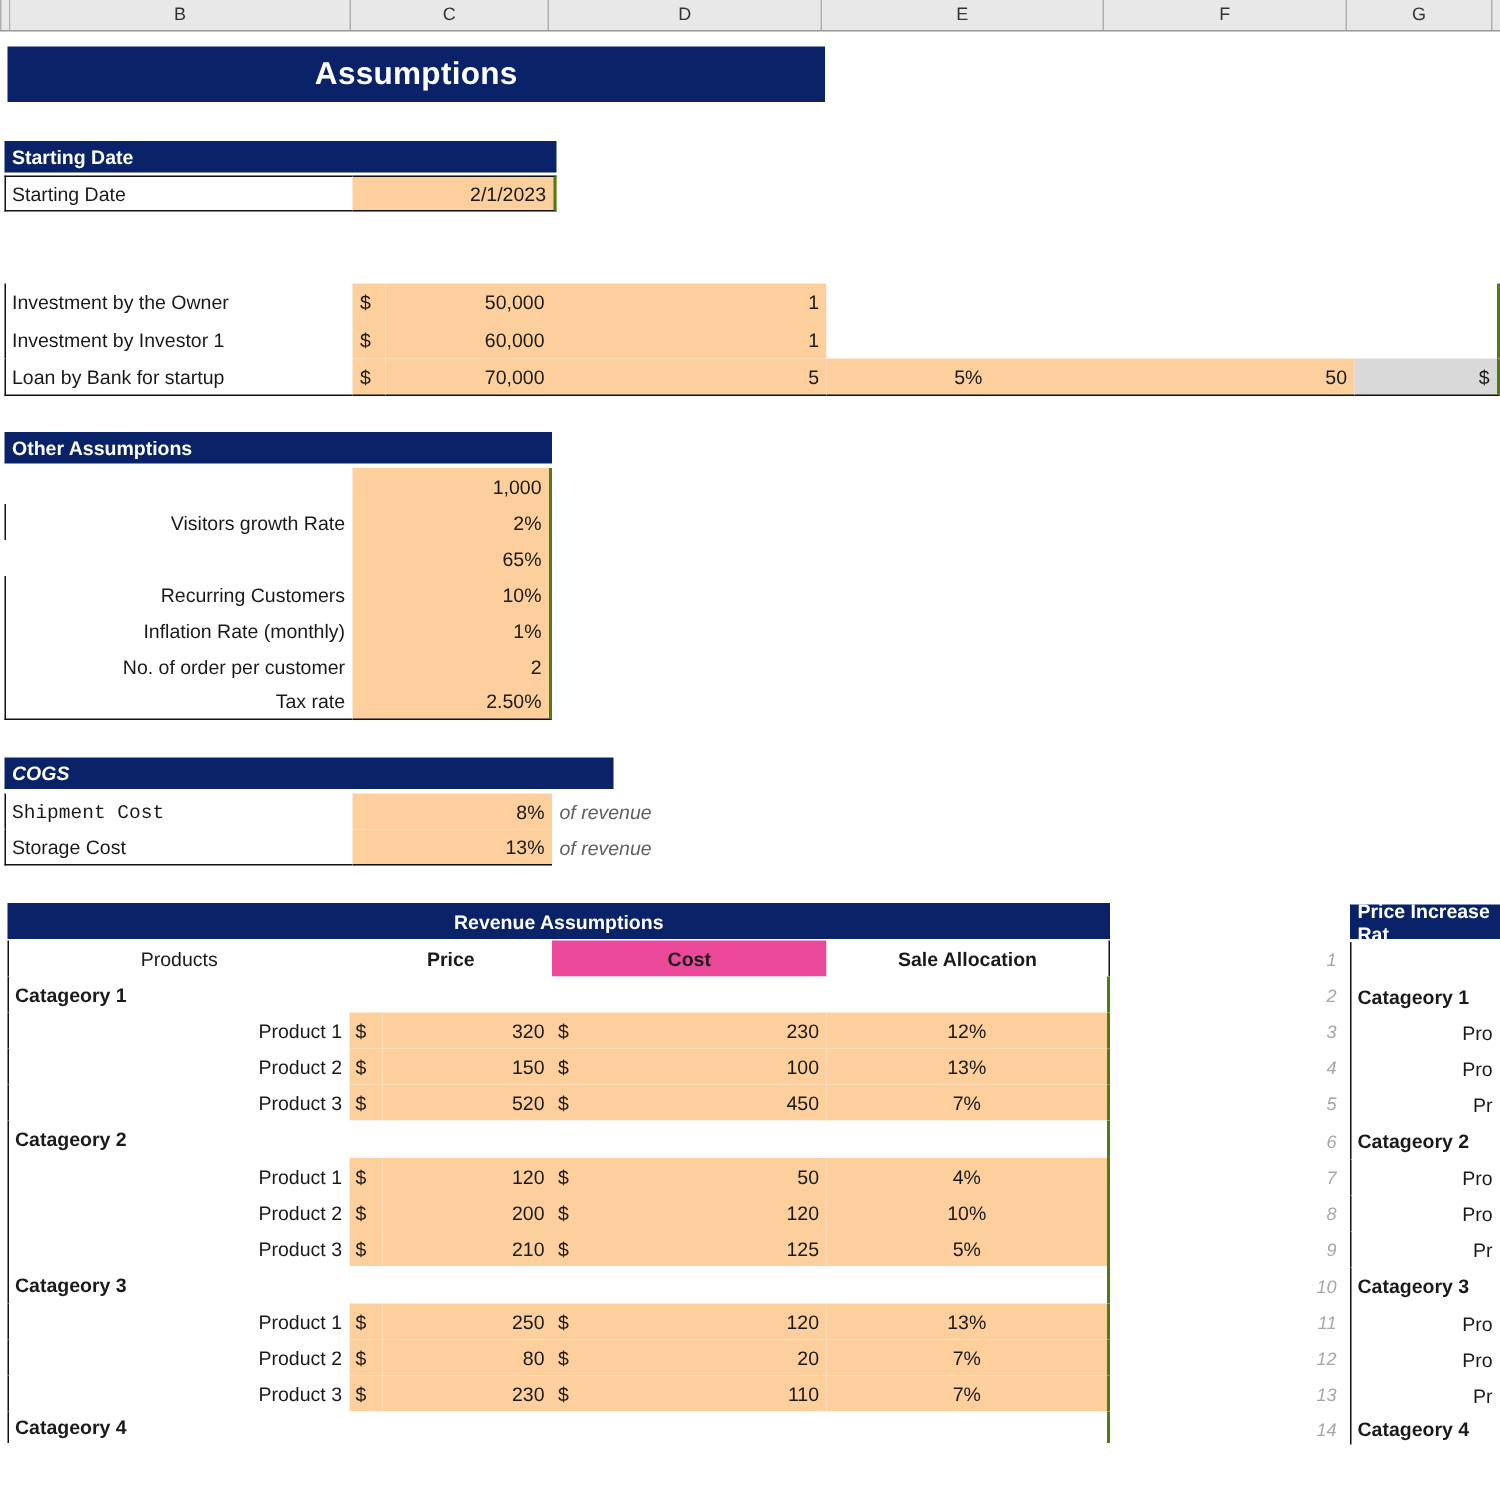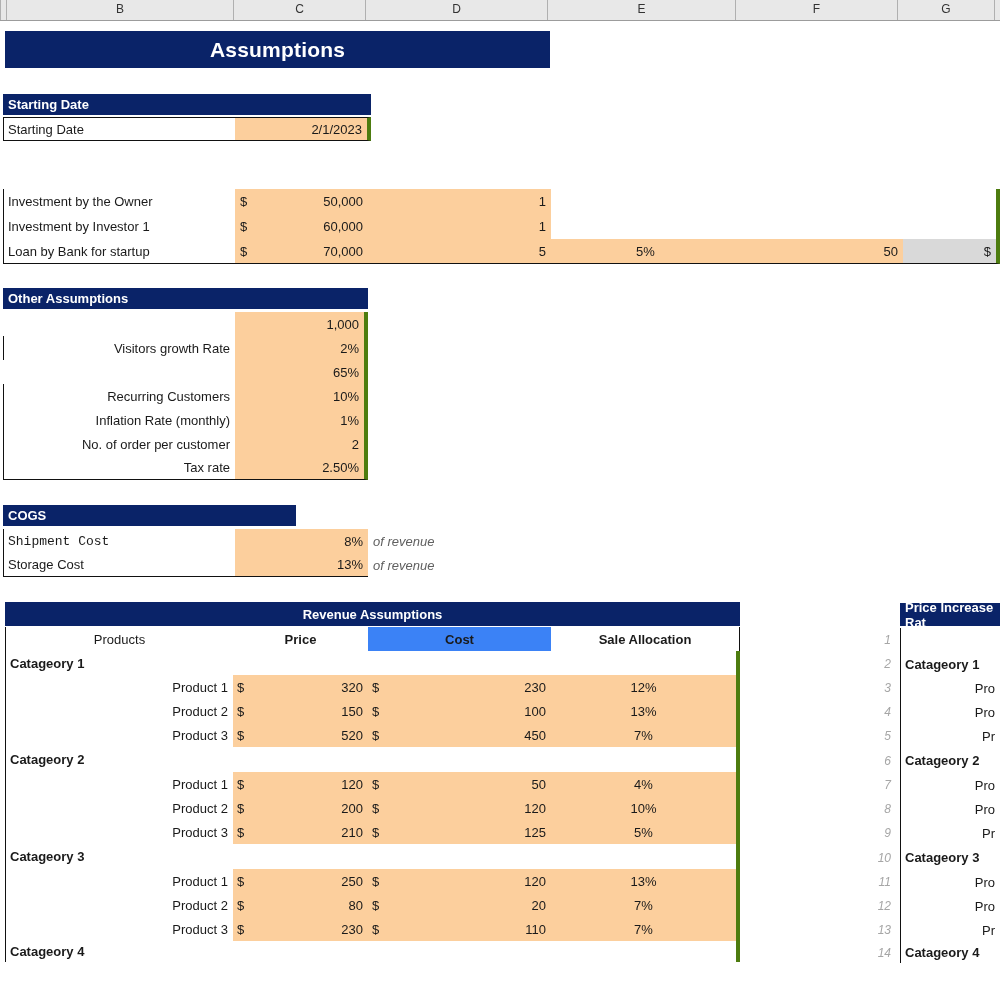--- a/index.html
+++ b/index.html
@@ -54,21 +54,21 @@
   .fill-gray   { background: #d9d9d9; }
   .fill-white  { background: #ffffff; }
   .bold { font-weight: bold; }
   .ital { font-style: italic; color: #606060; }
   .rownum {
     font-style: italic; color: #a6a6a6; font-size: 12px;
   }
   .brd-b { border-bottom: 1px solid #111111; }
   .brd-t { border-top: 1px solid #111111; }
   .brd-l { border-left: 1px solid #111111; }
-  .brd-r { border-right: 4px solid #4d7c0f; }
+  .brd-r { border-right: 2px solid #4d7c0f; }
 
   
   .tabbar {
     position: absolute; left: 0; bottom: 0; width: 1000px; height: 38px;
     background: #f0f0f0; border-top: 1px solid #c8c8c8;
     display: flex; align-items: stretch;
   }
   .tab {
     display: flex; align-items: center; padding: 0 14px;
     font-size: 14px; color: #3a3a3a; white-space: nowrap;
@@ -144,35 +144,35 @@
 
   <div class="cell r brd-l fill-white" style="left:3px; top:408px; width:232px; height:24px;">Inflation Rate (monthly)</div>
   <div class="cell r fill-orange brd-r" style="left:235px; top:408px; width:133px; height:24px;">1%</div>
 
   <div class="cell r brd-l fill-white" style="left:3px; top:432px; width:232px; height:24px;">No. of order per customer</div>
   <div class="cell r fill-orange brd-r" style="left:235px; top:432px; width:133px; height:24px;">2</div>
 
   <div class="cell r brd-l brd-b fill-white" style="left:3px; top:456px; width:232px; height:24px;">Tax rate</div>
   <div class="cell r fill-orange brd-r brd-b" style="left:235px; top:456px; width:133px; height:24px;">2.50%</div>
 
-  <div class="navy left blk" style="left:3px; top:505px; width:293px; height:21px;">COGS</div>
+  <div class="navy left blk" style="left:3px; top:505px; width:406px; height:21px;font-style:italic;">COGS</div>
 
   <div class="cell l brd-l fill-white" style="left:3px; top:529px; width:232px; height:24px;font-family:Liberation Mono, monospace;">Shipment Cost</div>
   <div class="cell r fill-orange" style="left:235px; top:529px; width:133px; height:24px;">8%</div>
   <div class="cell l ital" style="left:369px; top:529px; width:140px; height:24px;">of revenue</div>
 
   <div class="cell l brd-l brd-b fill-white" style="left:3px; top:553px; width:232px; height:24px;">Storage Cost</div>
   <div class="cell r fill-orange brd-b" style="left:235px; top:553px; width:133px; height:24px;">13%</div>
   <div class="cell l ital" style="left:369px; top:553px; width:140px; height:24px;">of revenue</div>
 
   <div class="navy center blk" style="left:5px; top:602px; width:735px; height:24px;">Revenue Assumptions</div>
 
   <div class="cell c brd-l" style="left:5px; top:627px; width:228px; height:24px; background:#fff;">Products</div>
   <div class="cell c bold" style="left:233px; top:627px; width:135px; height:24px; background:#fff;">Price</div>
-  <div class="cell c bold" style="left:368px; top:627px; width:183px; height:24px; background:#3b82f6;">Cost</div>
+  <div class="cell c bold" style="left:368px; top:627px; width:183px; height:24px; background:#ec4899;">Cost</div>
   <div class="cell c bold" style="left:551px; top:627px; width:189px; height:24px; background:#fff; border-right:1px solid #111;">Sale Allocation</div>
 
   <div class="cell l bold brd-l" style="left:5px; top:651px; width:228px; height:24px; background:#fff;">Catageory 1</div>
   <div class="cell brd-r" style="left:233px; top:651px; width:507px; height:24px; background:#fff;"></div>
 
   <div class="cell r brd-l" style="left:5px; top:675px; width:228px; height:24px; background:#fff;">Product 1</div>
   <div class="cell l fill-orange" style="left:233px; top:675px; width:22px; height:24px; padding-left:4px;">$</div>
   <div class="cell r fill-orange" style="left:255px; top:675px; width:113px; height:24px;">320</div>
   <div class="cell l fill-orange" style="left:368px; top:675px; width:22px; height:24px; padding-left:4px;">$</div>
   <div class="cell r fill-orange" style="left:390px; top:675px; width:161px; height:24px;">230</div>

